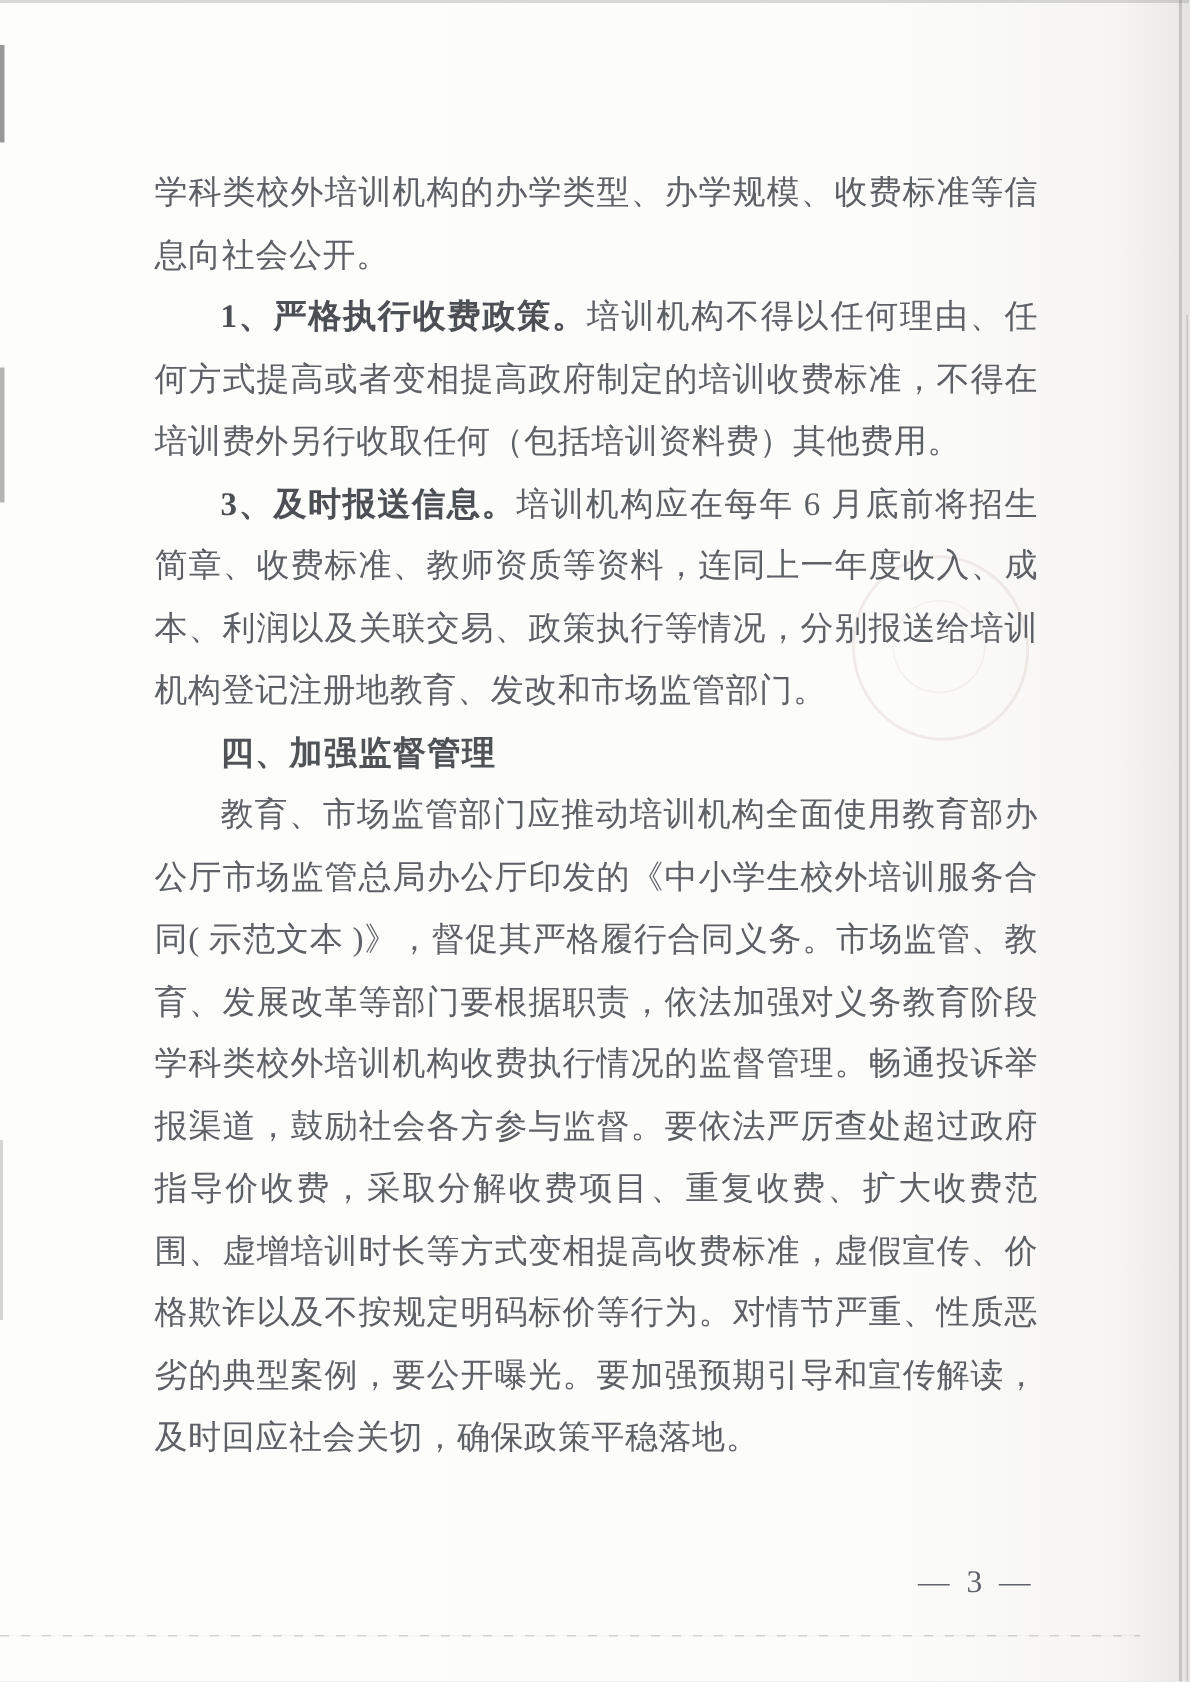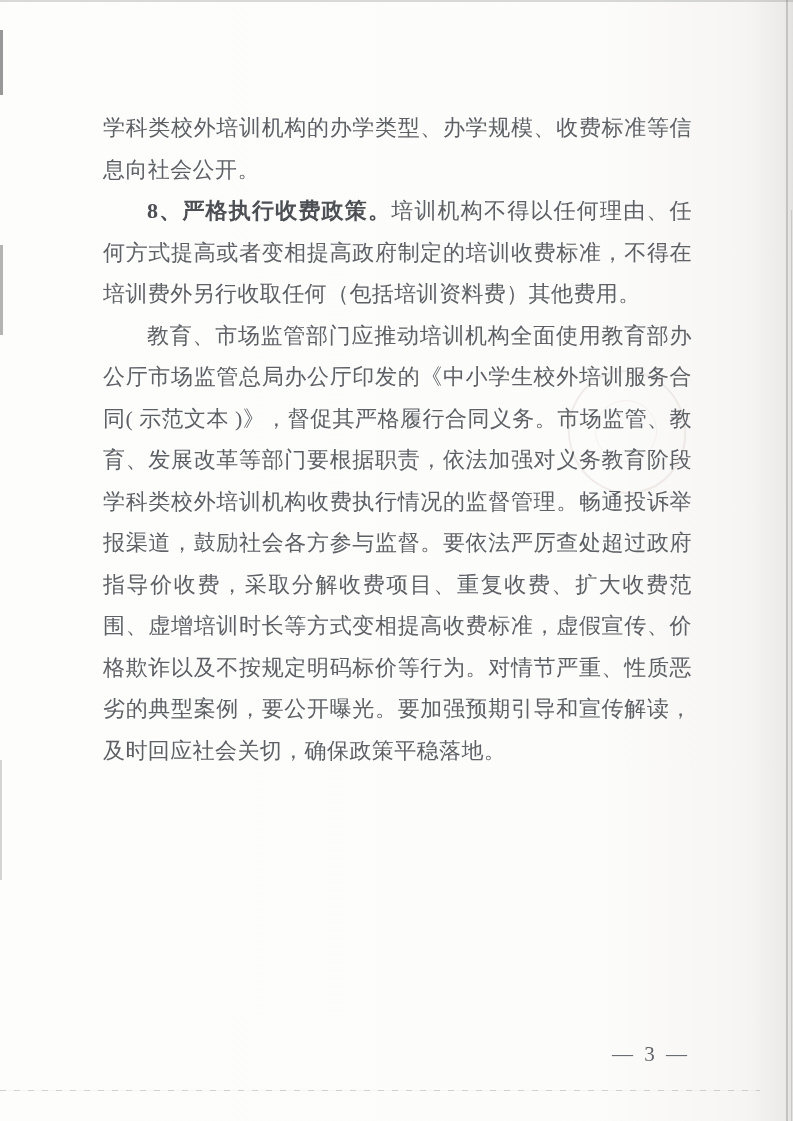--- a/index.html
+++ b/index.html
@@ -115,23 +115,25 @@
   <div class="edge-right-line2"></div>
   <div class="edge-bottom-dots"></div>
 
   <div class="stamp-ghost"></div>
   <div class="stamp-ghost-inner"></div>
 
   <div class="content">
 
     <p><span>学科类校外培训机构的办学类型、办学规模、收费标准等信息向社会公开。</span></p>
 
-    <p class="para-indent"><span class="lead">8、严格执行收费政策。</span><span>培训机构不得以任何理由、任何方式提高或者变相提高政府制定的培训收费标准，不得在培训费外另行收取任何（包括培训资料费）其他费用。</span></p>
+    <p class="para-indent"><span class="lead">1、严格执行收费政策。</span><span>培训机构不得以任何理由、任何方式提高或者变相提高政府制定的培训收费标准，不得在培训费外另行收取任何（包括培训资料费）其他费用。</span></p>
 
+    <p class="para-indent"><span class="lead">3、及时报送信息。</span><span>培训机构应在每年 6 月底前将招生简章、收费标准、教师资质等资料，连同上一年度收入、成本、利润以及关联交易、政策执行等情况，分别报送给培训机构登记注册地教育、发改和市场监管部门。</span></p>
 
+    <p class="section-heading">四、加强监督管理</p>
 
     <p class="para-indent"><span>教育、市场监管部门应推动培训机构全面使用教育部办公厅市场监管总局办公厅印发的《中小学生校外培训服务合同( 示范文本 )》，督促其严格履行合同义务。市场监管、教育、发展改革等部门要根据职责，依法加强对义务教育阶段学科类校外培训机构收费执行情况的监督管理。畅通投诉举报渠道，鼓励社会各方参与监督。要依法严厉查处超过政府指导价收费，采取分解收费项目、重复收费、扩大收费范围、虚增培训时长等方式变相提高收费标准，虚假宣传、价格欺诈以及不按规定明码标价等行为。对情节严重、性质恶劣的典型案例，要公开曝光。要加强预期引导和宣传解读，及时回应社会关切，确保政策平稳落地。</span></p>
 
 
   </div>
 
   <div class="page-number">— 3 —</div>
 
 </div>
 

